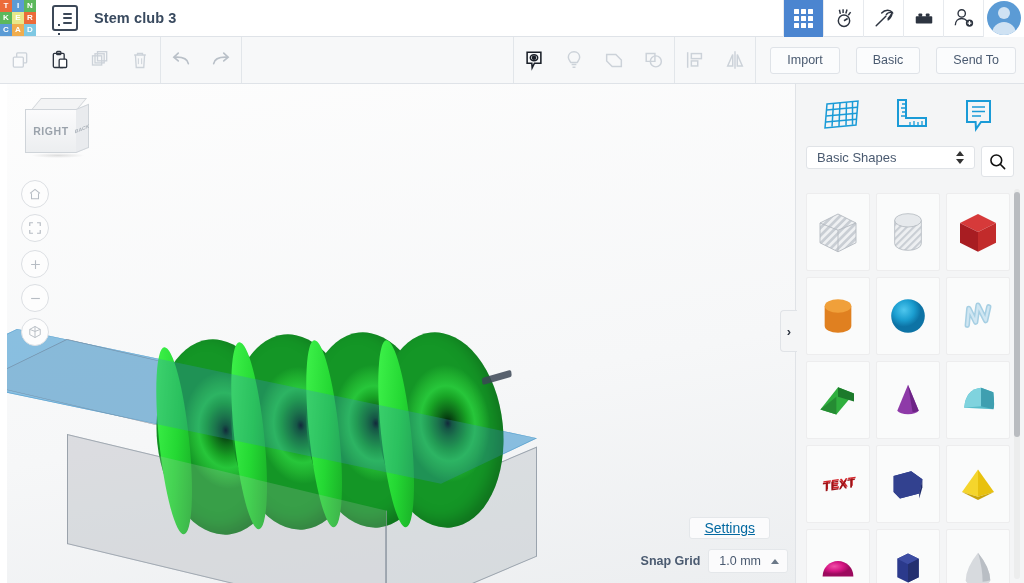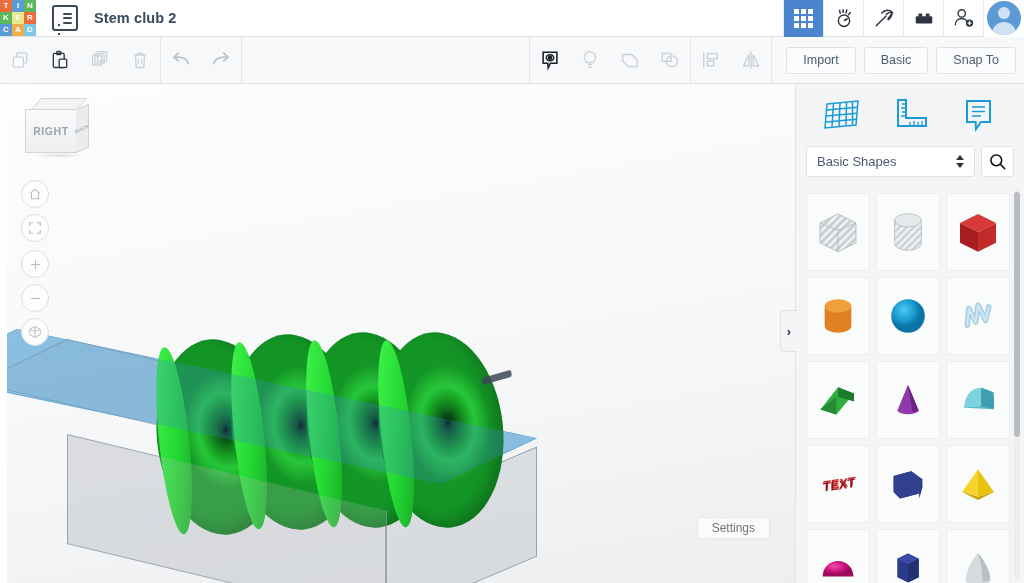--- a/index.html
+++ b/index.html
@@ -85,21 +85,21 @@
     width: 40px; height: 46px; display: flex; align-items: center; justify-content: center;
   }
   .tsep { width: 1px; height: 46px; background: #e2e6ea; }
   .spacer { flex: 1 1 auto; }
   .btn {
     height: 27px; padding: 0 16px; margin-right: 8px;
     background: #fbfcfd; border: 1px solid #dfe3e8; border-radius: 3px;
     font-size: 12.5px; color: #4a5a70; display: flex; align-items: center;
     font-family: "Liberation Sans", sans-serif;
   }
-  .btns-right { display: flex; align-items: flex-start; padding-left: 14px; }
+  .btns-right { display: flex; align-items: flex-start; padding-left: 14px; gap: 8px; }
 
   
   .canvas {
     position: absolute; left: 7px; top: 84px; width: 795px; height: 499px;
     background: linear-gradient(170deg,#fdfdfd 0%, #f6f7f8 60%, #eceef0 100%);
     overflow: hidden;
   }
   
   .viewcube { position: absolute; left: 18px; top: 14px; width: 66px; height: 62px; }
   .vc-top {
@@ -190,21 +190,21 @@
     position: absolute; left: 60px; top: 350px; width: 320px; height: 110px;
     background: rgba(185,190,196,0.22);
     border-left: 1px solid rgba(150,158,168,.6); border-right: 1px solid rgba(150,158,168,.5);
     transform: skewY(13.5deg); transform-origin: left top; pointer-events: none;
   }
 
   
   .settings-btn {
     position: absolute; right: 32px; bottom: 44px;
     height: 22px; padding: 0 14px; background: #fbfbfc; border: 1px solid #e4e7ea;
-    border-radius: 3px; font-size: 12px; color: #737373; display: flex; align-items: center;
+    border-radius: 3px; font-size: 14px; color: #0369a1; display: flex; align-items: center; text-decoration: underline;
   }
   .snaprow {
     position: absolute; right: 14px; bottom: 10px;
     display: flex; align-items: center; gap: 8px;
   }
   .snaplabel { font-size: 12.5px; color: #4a5a70; font-weight: bold; }
   .snapsel {
     height: 24px; padding: 0 8px 0 10px; background: #fbfbfc;
     border: 1px solid #e4e7ea; border-radius: 3px;
     font-size: 12.5px; color: #4a5a70; display: flex; align-items: center; gap: 10px;
@@ -220,21 +220,21 @@
     position: absolute; left: -16px; top: 226px; width: 17px; height: 42px;
     background: #f4f5f6; border: 1px solid #e0e3e7; border-right: none;
     border-radius: 4px 0 0 4px;
     display: flex; align-items: center; justify-content: center;
     font-size: 13px; color: #2d3440; font-weight: bold;
   }
   .rp-icons { display: flex; align-items: center; justify-content: space-around; height: 62px; padding: 0 12px; }
   .rp-icon { width: 46px; height: 44px; display: flex; align-items: center; justify-content: center; }
   .searchrow { display: flex; padding: 0 10px; gap: 6px; }
   .select {
-    flex: 1 1 auto; height: 31px; background: #fff; border: 1px solid #e0e3e7; border-radius: 3px;
+    flex: 1 1 auto; height: 23px; background: #fff; border: 1px solid #e0e3e7; border-radius: 3px;
     display: flex; align-items: center; padding: 0 10px;
     font-size: 13px; color: #4a5a70;
   }
   .sel-arrows { margin-left: auto; display: flex; flex-direction: column; gap: 3px; }
   .sel-arrows .u { width:0;height:0;border-left:4px solid transparent;border-right:4px solid transparent;border-bottom:5px solid #333; }
   .sel-arrows .d { width:0;height:0;border-left:4px solid transparent;border-right:4px solid transparent;border-top:5px solid #333; }
   .searchbtn {
     width: 33px; height: 31px; background: #fff; border: 1px solid #e0e3e7; border-radius: 3px;
     display: flex; align-items: center; justify-content: center;
   }
@@ -268,21 +268,21 @@
         <span style="background: rgb(240, 173, 78);">A</span>
         <span style="background: rgb(126, 200, 227);">D</span>
       </div>
 
     <div class="menu-icon-btn">
       <i></i>
         <i></i>
         <i></i>
     </div>
 
-    <div class="proj-title">Stem club 2</div>
+    <div class="proj-title">Stem club 3</div>
 
     <div class="topbar-right">
       <div class="tb-icon active">
         <div class="grid9">
             <b></b>
             <b></b>
             <b></b>
             <b></b>
             <b></b>
             <b></b>
@@ -408,21 +408,21 @@
         <path d="M12 2.5 V21.5"></path>
           <path d="M9.5 18.5 L9.5 6 L4 18.5 Z"></path>
           <path d="M14.5 18.5 L14.5 6 L20 18.5 Z"></path>
       </svg>
     </div>
     <div class="tsep"></div>
 
     <div class="btns-right">
       <div class="btn">Import</div>
       <div class="btn">Basic</div>
-      <div class="btn">Snap To</div>
+      <div class="btn">Send To</div>
     </div>
   </div>
 
   <div class="canvas">
 
     <div class="scene">
       <div class="plane"></div>
 
       <div class="hbox-wrap">
         <div class="hbox-top"></div>
@@ -478,20 +478,27 @@
       </div>
       <div class="navbtn">
         <svg width="14" height="14" viewBox="0 0 24 24" fill="none" stroke="#b6bcc3" stroke-width="1.6">
           <path d="M12 2.5 L21 7.5 V16.5 L12 21.5 L3 16.5 V7.5 Z"></path>
             <path d="M12 2.5 V11 M12 11 L21 7.5 M12 11 L3 7.5 M12 11 V21.5"></path>
         </svg>
       </div>
     </div>
 
     <div class="settings-btn">Settings</div>
+    <div class="snaprow">
+      <span class="snaplabel">Snap Grid</span>
+      <div class="snapsel">
+        <span>1.0 mm</span>
+        <span class="caret-up"></span>
+      </div>
+    </div>
   </div>
 
   <div class="rpanel">
     <div class="collapse-tab">›</div>
 
     <div class="rp-icons">
       <div class="rp-icon">
         <svg width="40" height="38" viewBox="0 0 40 38" fill="none" stroke="#1a9bd7" stroke-width="1.5">
           <path d="M5 8 L36 5 L34 29 L3 32 Z"></path>
           <path d="M11.5 7.4 L10 30.6 M18 6.8 L17 30 M24.5 6.2 L24 29.4 M30.5 5.6 L30.5 28.8"></path>

